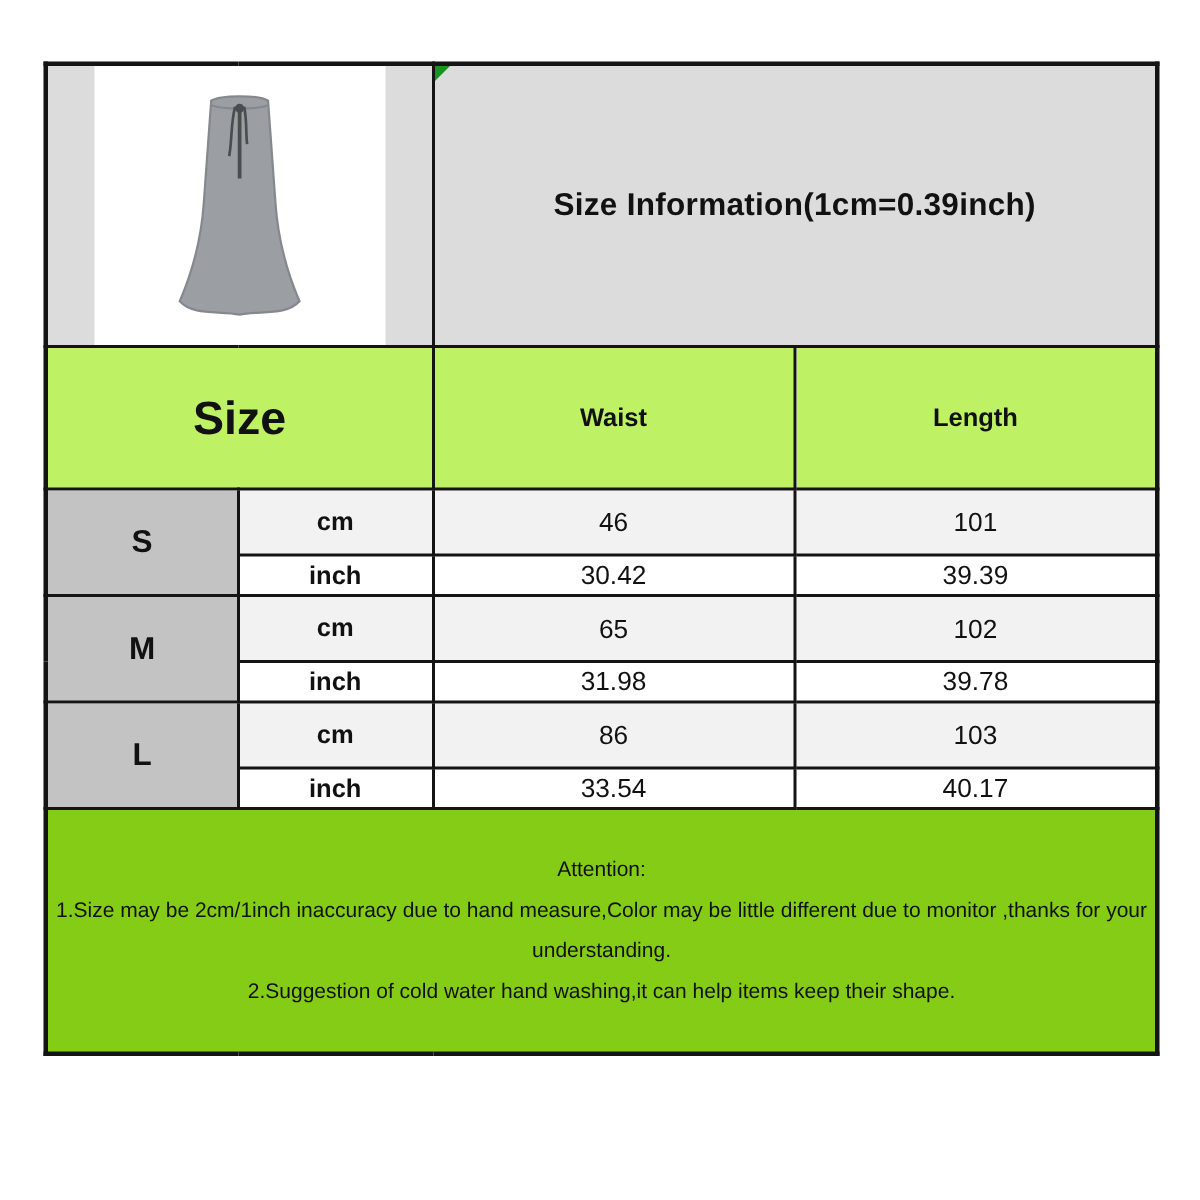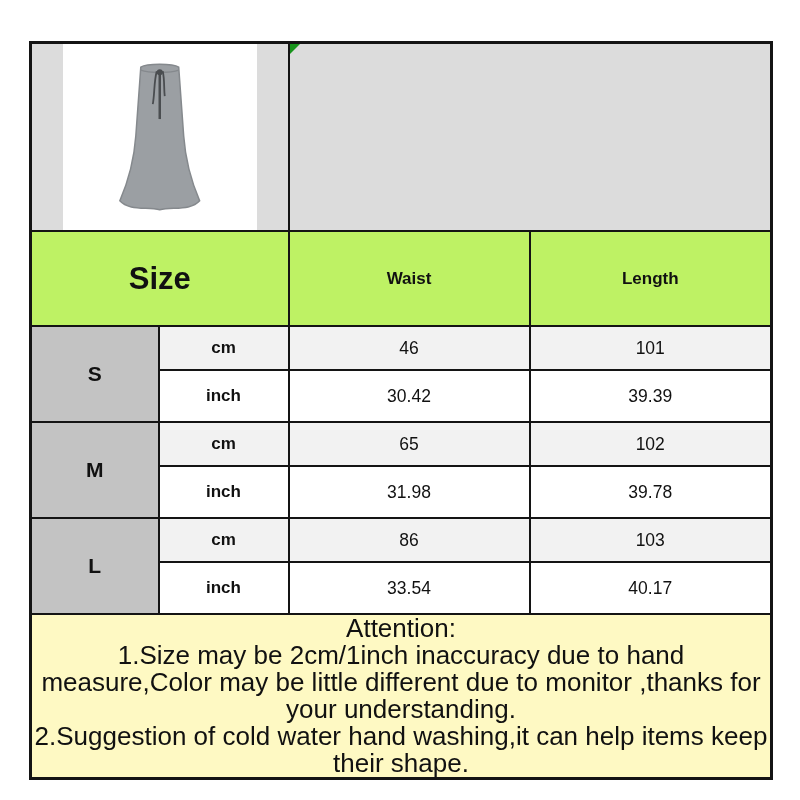--- a/index.html
+++ b/index.html
@@ -44,37 +44,37 @@
   }
 
   
   tr.row-head { height: 95px; }
   tr.row-head td { background: #bef264; font-weight: bold; }
   td.size-head { font-size: 31px; }
   td.col-head { font-size: 17px; }
 
   
   tr.row-cm { height: 44px; }
-  tr.row-inch { height: 52px; }
+  tr.row-inch { height: 27px; }
   tr.row-cm td { background: #f2f2f2; }
   tr.row-inch td { background: #ffffff; }
   td.size-letter {
     background: #c3c3c3 !important;
     font-size: 21px; font-weight: bold;
   }
   td.unit-cell { font-size: 17px; font-weight: bold; }
   td.val-cell { font-size: 17.5px; }
 
   
   tr.row-attention { height: 163px; }
   td.attention-cell {
     text-align: left; vertical-align: top;
     padding: 2px 6px 0 3px;
-    font-size: 26px; line-height: 27px;
-    background: #fef9c3;
+    font-size: 14px; line-height: 27px;
+    background: #84cc16;
   }
 </style>
 </head>
 <body>
 
 <div class="canvas">
   <table class="size-table">
     <colgroup>
       <col style="width:128px">
         <col style="width:130px">
@@ -95,20 +95,21 @@
             <path d="M78 26 C 86 29, 108 29, 116 26" fill="none" stroke="#85898d" stroke-width="1.5"></path>
             <line x1="97" y1="28" x2="97" y2="75" stroke="#4a4d50" stroke-width="2.5"></line>
             <path d="M94 27 C 91 38, 92 50, 90 60" fill="none" stroke="#4a4d50" stroke-width="1.8"></path>
             <path d="M100 27 C 102 36, 101 44, 102 52" fill="none" stroke="#4a4d50" stroke-width="1.8"></path>
             <circle cx="97" cy="28" r="3" fill="#4a4d50"></circle>
           </svg>
         </div>
       </td>
       <td colspan="2" class="title-cell">
         <span class="corner-marker"></span>
+        <span class="title-text">Size Information(1cm=0.39inch)</span>
       </td>
     </tr>
 
     <tr class="row-head">
       <td colspan="2" class="size-head">Size</td>
       <td class="col-head">Waist</td>
       <td class="col-head">Length</td>
     </tr>
 
     <tr class="row-cm">

